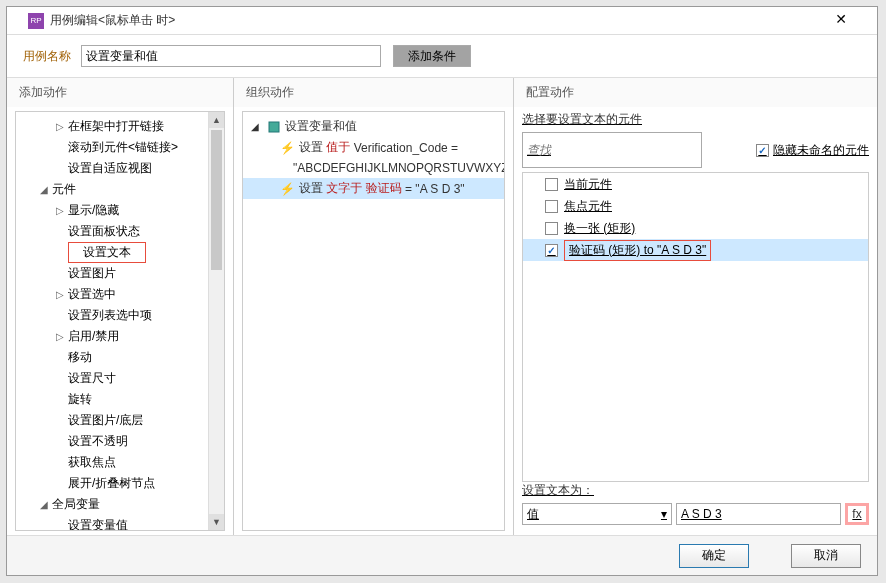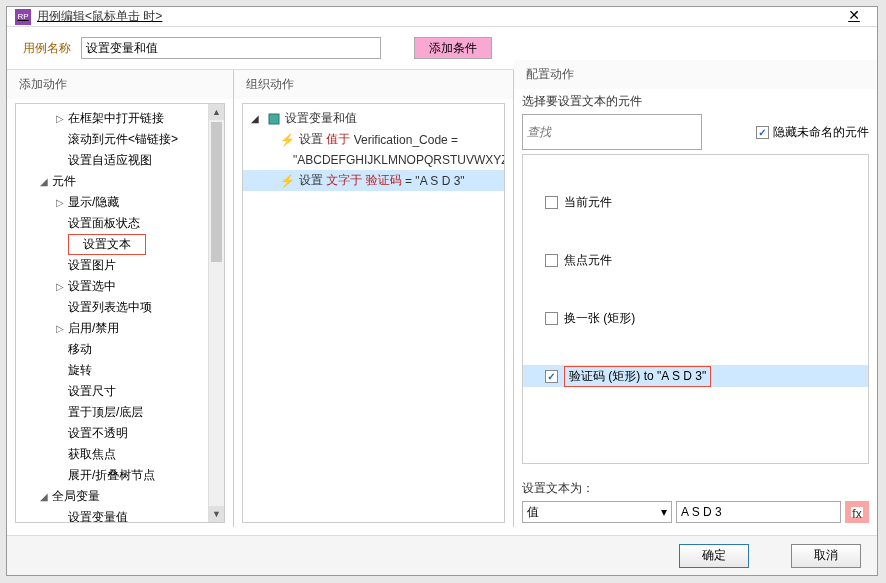--- a/index.html
+++ b/index.html
@@ -1,28 +1,28 @@
 <!DOCTYPE html>
 <html><head>
 <meta charset="utf-8">
 <style>
 * { box-sizing: border-box; margin: 0; padding: 0; font-family: "Microsoft YaHei", SimSun, sans-serif; font-size: 12px; }
 body { background: #e8e8e8; padding: 6px; }
 .dialog { width: 872px; height: 570px; background: #fff; border: 1px solid #999; position: relative; }
-.titlebar { height: 20px; background: #fff; border-bottom: 1px solid #ddd; display: flex; align-items: center; padding: 0 8px; text-decoration: underline; }
+.titlebar { height: 28px; background: #fff; border-bottom: 1px solid #ddd; display: flex; align-items: center; padding: 0 21px; }
 .app-icon { width: 16px; height: 16px; background: #8e44ad; margin-right: 6px; display: flex; align-items: center; justify-content: center; color: #fff; font-size: 8px; }
 .title-text { flex: 1; color: #333; }
 .close-btn { width: 30px; height: 20px; text-align: center; cursor: pointer; font-size: 14px; }
 .name-row { padding: 10px 16px; display: flex; align-items: center; gap: 10px; }
 .name-row label { color: #a16207; }
 .name-input { width: 300px; height: 22px; border: 1px solid #aaa; padding: 0 4px; }
-.add-cond-btn { height: 22px; padding: 0 14px; border: 1px solid #aaa; background: #f9a8d4; margin-left: 23px; cursor: pointer; }
+.add-cond-btn { height: 22px; padding: 0 14px; border: 1px solid #aaa; background: #a3a3a3; margin-left: 2px; cursor: pointer; }
 .columns { display: flex; height: 458px; border-top: 1px solid #ddd; }
 .col { display: flex; flex-direction: column; border-right: 1px solid #ccc; }
-.col:last-child { border-right: none; justify-content: flex-end; }
+.col:last-child { border-right: none; }
 .col-left { width: 232px; }
 .col-mid { width: 280px; }
 .col-right { flex: 1; }
 .col-header { padding: 6px 12px; color: #555; background: #fafafa; }
 .col-body { flex: 1; overflow: hidden; border: 1px solid #ccc; margin: 4px 8px; background: #fff; position: relative; }
 .tree { padding: 4px 0; }
 .tree-item { display: flex; align-items: center; height: 21px; padding-left: 8px; cursor: pointer; white-space: nowrap; }
 .tree-item.indent-1 { padding-left: 24px; }
 .tree-item.indent-2 { padding-left: 40px; }
 .expander { width: 12px; display: inline-block; color: #666; font-size: 10px; }
@@ -30,36 +30,36 @@
 .mid-tree { padding: 4px 0; }
 .mid-row { display: flex; align-items: center; min-height: 20px; padding: 2px 4px 2px 8px; }
 .mid-row.selected { background: #cde8ff; }
 .mid-exp { width: 12px; color: #333; font-size: 10px; }
 .mid-icon { width: 14px; height: 14px; margin: 0 4px; display: inline-flex; align-items: center; justify-content: center; }
 .lightning { color: #666; font-size: 12px; }
 .green-txt { color: #b91c1c; }
 .blk-txt { color: #333; }
 .mid-row.child { padding-left: 34px; flex-wrap: wrap; }
 .mid-row.child2 { padding-left: 50px; }
-.right-section { padding: 4px 8px; }
+.right-section { padding: 4px 8px; text-decoration: underline; }
 .right-label { color: #333; margin-bottom: 4px; display: block; }
 .search-row { display: flex; align-items: center; gap: 6px; margin-bottom: 4px; }
 .search-input { flex: 1; height: 36px; border: 1px solid #aaa; padding: 0 4px; font-style: italic; color: #999; }
 .chk-row { display: flex; align-items: center; gap: 4px; margin-left: 48px; }
 .elem-list { border: 1px solid #ccc; height: 310px; background: #fff; overflow: auto; }
-.elem-item { display: flex; align-items: center; height: 22px; padding-left: 22px; gap: 6px; margin-top: 36px; }
+.elem-item { display: flex; align-items: center; height: 22px; padding-left: 22px; gap: 6px; }
 .elem-item.sel { background: #cde8ff; }
 .chk { width: 13px; height: 13px; border: 1px solid #888; background: #fff; display: inline-flex; align-items: center; justify-content: center; font-size: 10px; cursor: pointer; }
 .chk.checked::after { content: "✓"; color: #1565c0; font-weight: bold; }
 .hl-red-box { border: 1px solid #e74c3c; padding: 1px 4px; }
-.set-text-row { margin-top: 16px; }
+.set-text-row { margin-top: 0; }
 .value-row { display: flex; gap: 4px; margin-top: 4px; }
 .value-select { width: 150px; height: 22px; border: 1px solid #aaa; background: #fff; padding: 0 4px; display: flex; align-items: center; justify-content: space-between; cursor: pointer; }
 .value-input { flex: 1; height: 22px; border: 1px solid #aaa; padding: 8px 4px; }
-.fx-btn { width: 24px; height: 22px; border: 6px solid #fca5a5; background: #fff; cursor: pointer; color: #333; }
+.fx-btn { width: 24px; height: 22px; border: 3px solid #fca5a5; background: #fff; cursor: pointer; color: #333; }
 .footer { position: absolute; bottom: 0; left: 0; right: 0; height: 40px; display: flex; justify-content: flex-end; align-items: center; gap: 8px; padding: 0 16px; border-top: 1px solid #ddd; background: #f5f5f5; }
 .footer button { width: 70px; height: 24px; border: 1px solid #888; background: linear-gradient(#fff,#e8e8e8); cursor: pointer; margin-left: 34px; }
 .footer button.primary { border: 1px solid #2a7ab0; }
 .scrollbar-v { position: absolute; right: 0; top: 0; bottom: 0; width: 16px; background: #f0f0f0; border-left: 1px solid #ddd; }
 .sb-btn { height: 16px; background: #e0e0e0; display: flex; align-items: center; justify-content: center; font-size: 9px; color: #555; }
 .sb-thumb { position: absolute; left: 2px; right: 2px; top: 18px; height: 140px; background: #c8c8c8; }
 </style>
 </head>
 <body>
 
@@ -125,29 +125,29 @@
             <div class="tree-item indent-2">
               <span class="expander">▷</span>
               <span>启用/禁用</span>
             </div>
             <div class="tree-item indent-2">
               <span class="expander"></span>
               <span>移动</span>
             </div>
             <div class="tree-item indent-2">
               <span class="expander"></span>
+              <span>设置尺寸</span>
+            </div>
+            <div class="tree-item indent-2">
+              <span class="expander"></span>
               <span>旋转</span>
             </div>
             <div class="tree-item indent-2">
               <span class="expander"></span>
-              <span>设置尺寸</span>
-            </div>
-            <div class="tree-item indent-2">
-              <span class="expander"></span>
-              <span>置于顶层/底层</span>
+              <span>设置图片/底层</span>
             </div>
             <div class="tree-item indent-2">
               <span class="expander"></span>
               <span>设置不透明</span>
             </div>
             <div class="tree-item indent-2">
               <span class="expander"></span>
               <span>获取焦点</span>
             </div>
             <div class="tree-item indent-2">

